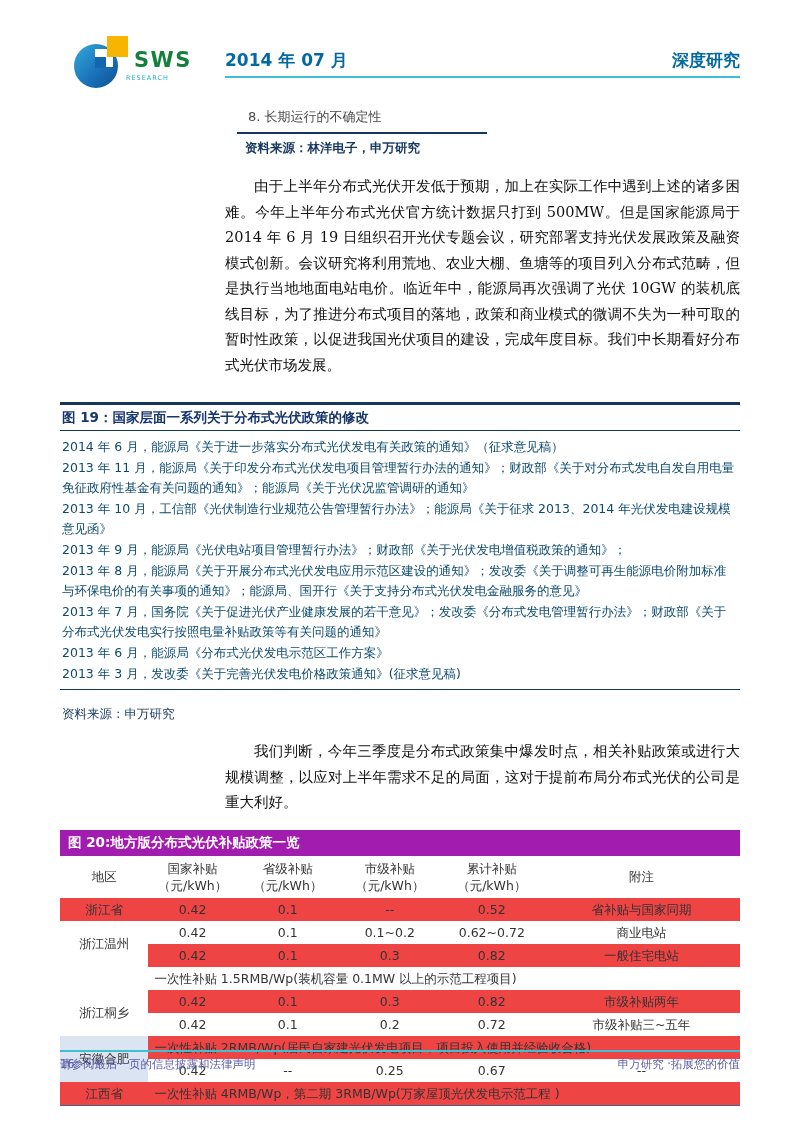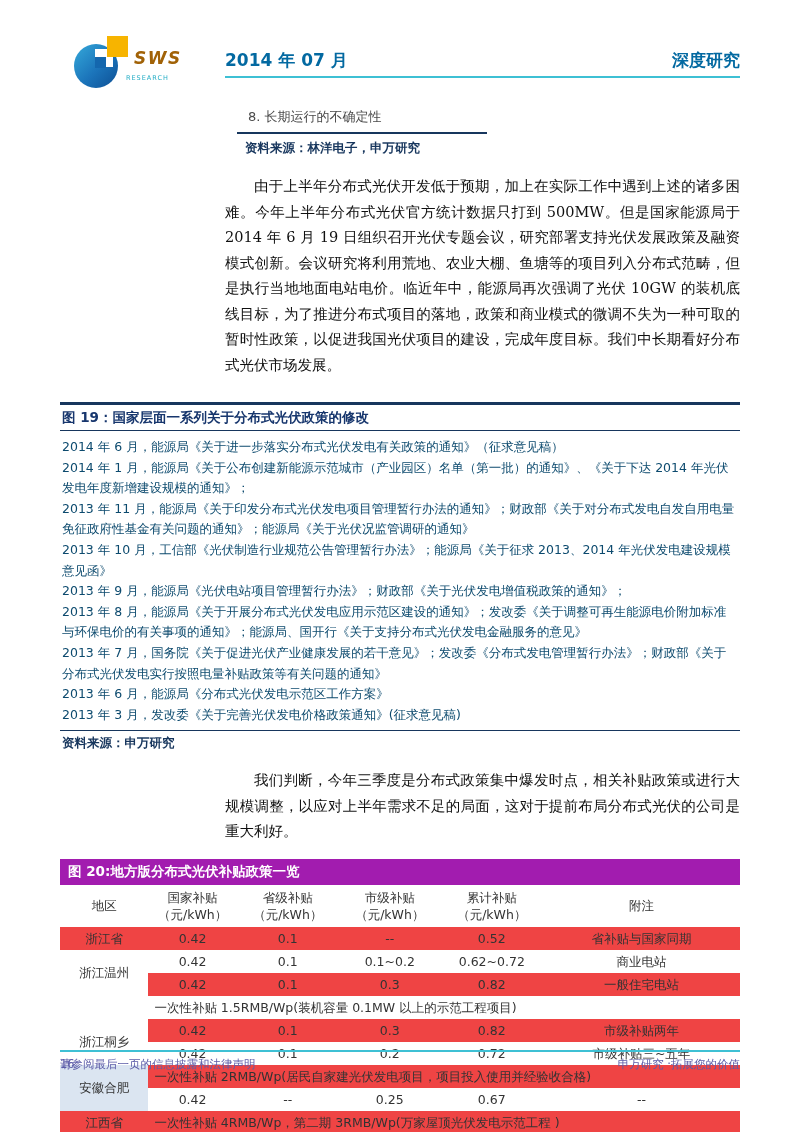--- a/index.html
+++ b/index.html
@@ -10,43 +10,43 @@
     font-family:"DejaVu Sans","Liberation Sans",sans-serif;
     color:#222;
   }
   
   .logo { position:absolute; left:74px; top:36px; width:130px; height:58px; }
   .logo-circle { position:absolute; left:0; top:8px; width:44px; height:44px; border-radius:50%;
     background:linear-gradient(135deg,#35a9da 0%,#1b74ba 55%,#0d4f94 100%); }
   .logo-yellow { position:absolute; left:33px; top:0; width:21px; height:21px; background:#f7b400; }
   .logo-white  { position:absolute; left:21px; top:13px; width:18px; height:18px; background:#ffffff; }
   .logo-bluesq { position:absolute; left:21px; top:21px; width:11px; height:11px; background:#1467ae; }
-  .logo-text { position:absolute; left:60px; top:12px; font-size:17px; font-weight:800;
-    letter-spacing:1.5px; color:#a16207;font-style:italic; }
+  .logo-text { position:absolute; left:60px; top:12px; font-size:21px; font-weight:800;
+    letter-spacing:1.5px; color:#15803d; }
   .logo-sub  { position:absolute; left:52px; top:38px; font-size:6.5px; letter-spacing:1px; color:#26aec6; }
   
   .header-bar { position:absolute; left:225px; right:60px; top:50px; height:28px;
     display:flex; justify-content:space-between; align-items:flex-end;
     border-bottom:2px solid #3ec0d4; padding-bottom:4px; }
   .header-date, .header-cat { font-size:17px; font-weight:bold; color:#0369a1;margin-top:18px; }
   
   .sec8 { margin:16px 60px 0 248px; font-size:13px; color:#4a4a4a; }
   .sec8-line { margin:6px 0 0 237px; width:250px; border-bottom:2px solid #17365d; }
   .source-top { margin:6px 60px 0 245px; font-size:12.5px; font-weight:bold; color:#17365d; }
   
   .para { margin:17px 60px 0 225px; font-family:"DejaVu Serif","Liberation Serif",serif;
     font-size:14.5px; line-height:25.5px; color:#101010; text-align:justify; text-indent:2em; }
   
   .fig19 { margin:24px 60px 0 60px; }
   .fig19-title { border-top:3px solid #17365d; border-bottom:1px solid #17365d;
     padding:4px 2px 3px 2px; font-size:13.5px; font-weight:bold; color:#1c1c8c; color:#17366d;margin-top:16px; }
   .fig19-list { padding:6px 2px 5px 2px; }
   .fig19-item { font-size:12.5px; line-height:20.6px; color:#0c4a6e; text-align:left; }
-  .fig19-srcline { border-top:1px solid #17365d; padding:4px 2px 2px 2px;
-    font-size:12.5px; font-weight:bold; color:#17365d; }
+  .fig19-srcline { border-top:1px solid #17365d; padding:16px 2px 2px 2px;
+    font-size:12.5px; font-weight:normal; color:#17365d; }
   
   .fig20 { margin:14px 60px 0 60px; }
   .fig20-bar { background:#a21caf; color:#ffffff; font-size:13.5px; font-weight:bold;
     padding:4px 8px 4px 8px; }
   table.subsidy { width:100%; border-collapse:collapse; table-layout:fixed;
     font-size:12.5px; color:#333; border-bottom:1px solid #4a5f82; }
   table.subsidy th { font-weight:normal; text-align:center; vertical-align:middle;
     padding:4px 2px; line-height:17px; color:#333; }
   table.subsidy td { text-align:center; vertical-align:middle; padding:3px 2px; line-height:17px; }
   table.subsidy td.note { text-align:left; padding-left:6px; }
@@ -85,21 +85,20 @@
   <div class="sec8">8.  长期运行的不确定性</div>
   <div class="sec8-line"></div>
   <div class="source-top">资料来源：林洋电子，申万研究</div>
 
   <p class="para">由于上半年分布式光伏开发低于预期，加上在实际工作中遇到上述的诸多困难。今年上半年分布式光伏官方统计数据只打到 500MW。但是国家能源局于 2014 年 6 月 19 日组织召开光伏专题会议，研究部署支持光伏发展政策及融资模式创新。会议研究将利用荒地、农业大棚、鱼塘等的项目列入分布式范畴，但是执行当地地面电站电价。临近年中，能源局再次强调了光伏 10GW 的装机底线目标，为了推进分布式项目的落地，政策和商业模式的微调不失为一种可取的暂时性政策，以促进我国光伏项目的建设，完成年度目标。我们中长期看好分布式光伏市场发展。</p>
 
   <div class="fig19">
     <div class="fig19-title">图 19：国家层面一系列关于分布式光伏政策的修改</div>
     <div class="fig19-list">
       <div class="fig19-item">2014 年 6 月，能源局《关于进一步落实分布式光伏发电有关政策的通知》（征求意见稿）</div>
-      <div class="fig19-item">2014 年 1 月，能源局《关于公布创建新能源示范城市（产业园区）名单（第一批）的通知》、《关于下达 2014 年光伏发电年度新增建设规模的通知》；</div>
       <div class="fig19-item">2013 年 11 月，能源局《关于印发分布式光伏发电项目管理暂行办法的通知》；财政部《关于对分布式发电自发自用电量免征政府性基金有关问题的通知》；能源局《关于光伏况监管调研的通知》</div>
       <div class="fig19-item">2013 年 10 月，工信部《光伏制造行业规范公告管理暂行办法》；能源局《关于征求 2013、2014 年光伏发电建设规模意见函》</div>
       <div class="fig19-item">2013 年 9 月，能源局《光伏电站项目管理暂行办法》；财政部《关于光伏发电增值税政策的通知》；</div>
       <div class="fig19-item">2013 年 8 月，能源局《关于开展分布式光伏发电应用示范区建设的通知》；发改委《关于调整可再生能源电价附加标准与环保电价的有关事项的通知》；能源局、国开行《关于支持分布式光伏发电金融服务的意见》</div>
       <div class="fig19-item">2013 年 7 月，国务院《关于促进光伏产业健康发展的若干意见》；发改委《分布式发电管理暂行办法》；财政部《关于分布式光伏发电实行按照电量补贴政策等有关问题的通知》</div>
       <div class="fig19-item">2013 年 6 月，能源局《分布式光伏发电示范区工作方案》</div>
       <div class="fig19-item">2013 年 3 月，发改委《关于完善光伏发电价格政策通知》(征求意见稿)</div>
     </div>
     <div class="fig19-srcline">资料来源：申万研究</div>
   </div>

